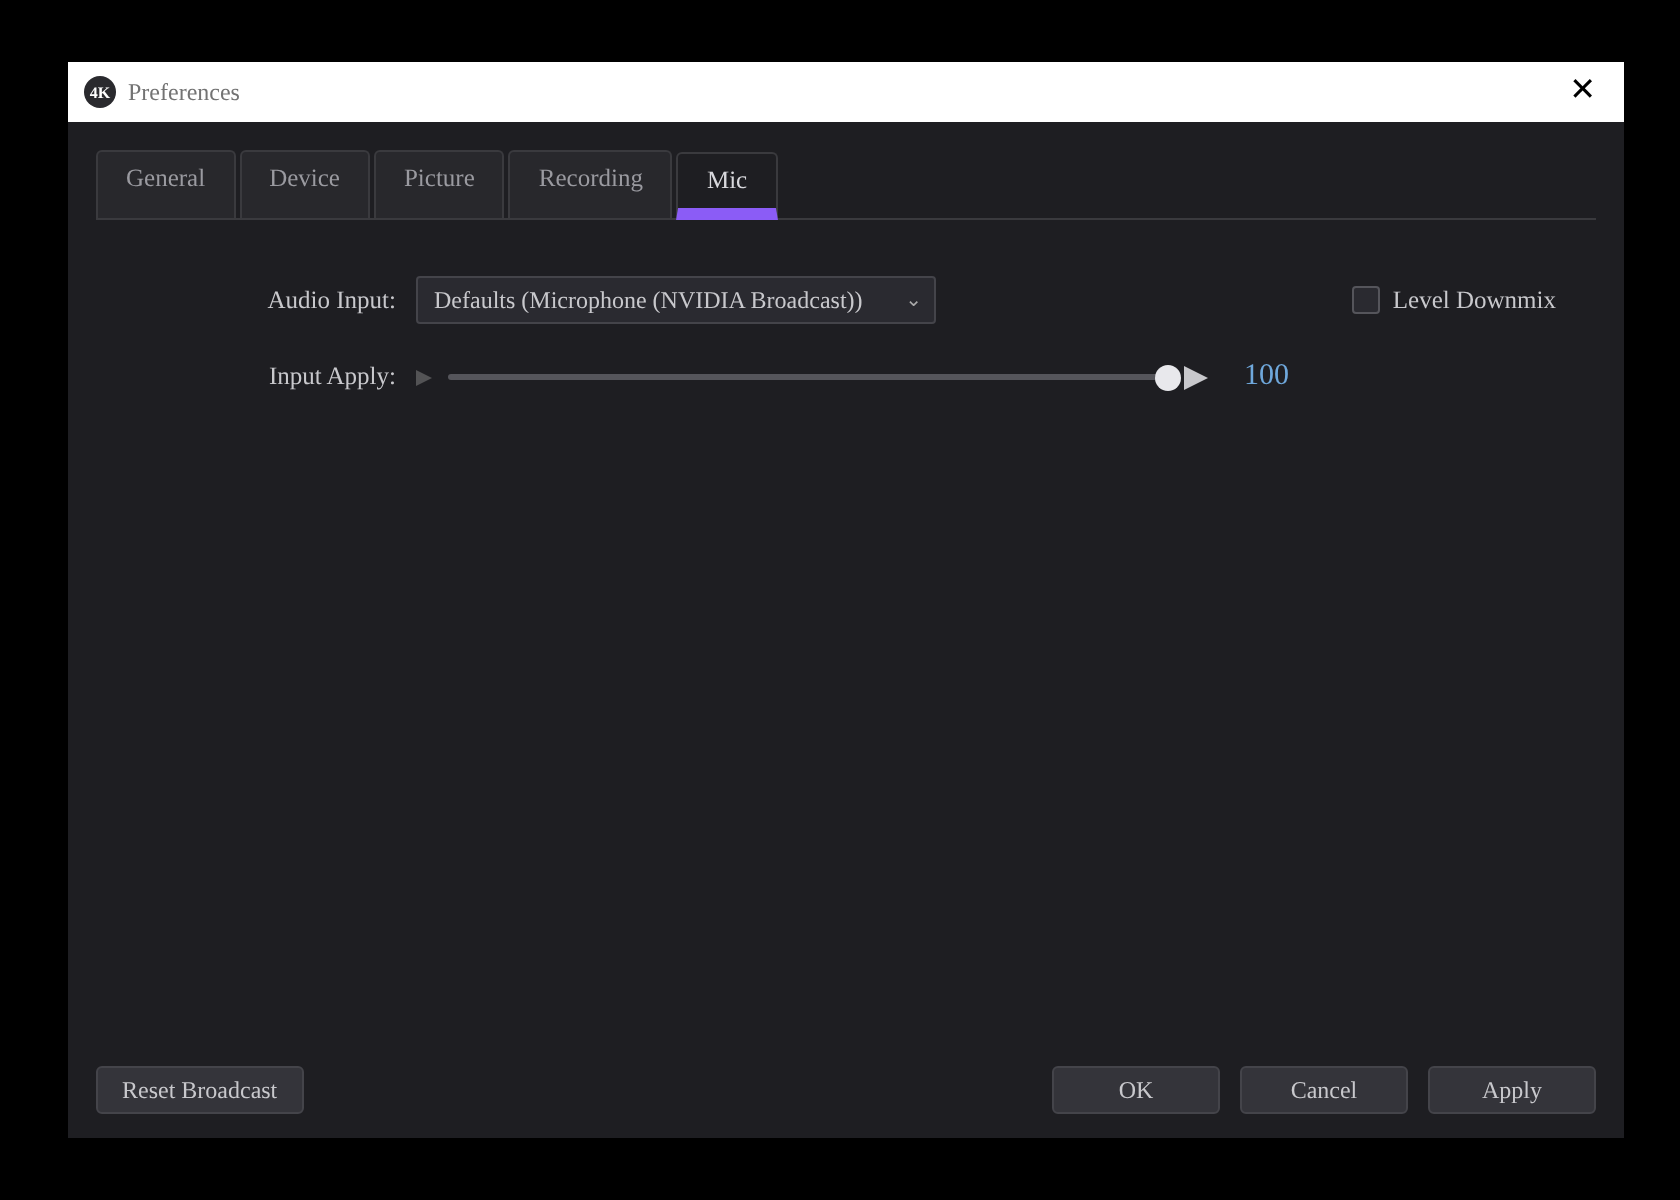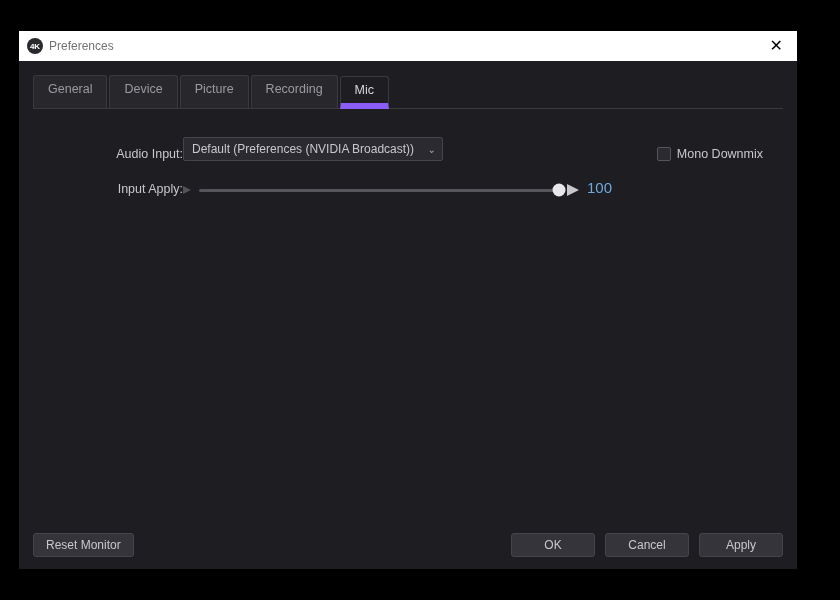--- a/index.html
+++ b/index.html
@@ -1,25 +1,26 @@
 <!DOCTYPE html>
 <html><head>
 <meta charset="utf-8">
 <style>
   * { box-sizing: border-box; margin: 0; padding: 0; }
   html, body { width: 840px; height: 600px; background: #000; font-family: "Segoe UI", Arial, sans-serif; }
   .window {
     position: absolute;
-    left: 18px; top: 30px;
+    left: 33px; top: 30px;
     width: 780px; height: 540px;
     background: #1e1e22;
     display: flex;
     flex-direction: column;
     border: 1px solid #000;
     box-shadow: 0 4px 20px rgba(0,0,0,0.6);
+    font-family: Liberation Serif, serif;
   }
   .titlebar {
     height: 30px;
     background: #fff;
     display: flex;
     align-items: center;
     padding: 0 8px;
     gap: 6px;
   }
   .titlebar-icon {
@@ -65,22 +66,23 @@
     border-bottom: 6px solid #8b5cf6;
   }
   .panel {
     flex: 1;
     padding: 28px 20px 10px 20px;
     color: #c8c8cc;
     font-size: 12.5px;
   }
   .row {
     display: flex;
-    align-items: flex-end;
+    align-items: center;
     margin-bottom: 18px;
+    gap: 10px;
   }
   .row-label {
     width: 130px;
     text-align: right;
     color: #c8c8cc;
   }
   .select {
     width: 260px;
     height: 24px;
     background: #2a2a30;
@@ -209,26 +211,26 @@
       <div class="tab">Picture</div>
       <div class="tab">Recording</div>
       <div class="tab active">Mic</div>
     </div>
 
     <div class="panel">
 
       <div class="row">
         <div class="row-label">Audio Input:</div>
         <div class="select">
-          <span>Default (Preferences (NVIDIA Broadcast))</span>
+          <span>Defaults (Microphone (NVIDIA Broadcast))</span>
           <span class="chev">⌄</span>
         </div>
         <div class="spacer-right checkbox-group">
           <div class="checkbox"></div>
-          <span>Mono Downmix</span>
+          <span>Level Downmix</span>
         </div>
       </div>
 
       <div class="row">
         <div class="row-label">Input Apply:</div>
         <div class="slider-wrap">
           <div class="vol-icon-small"></div>
           <div class="slider-track">
             <div class="slider-thumb" style="left:100%"></div>
           </div>
@@ -236,20 +238,20 @@
         </div>
         <div class="gain-value">100</div>
       </div>
 
 
     </div>
 
   </div>
 
   <div class="footer">
-    <div class="btn">Reset Monitor</div>
+    <div class="btn">Reset Broadcast</div>
     <div class="footer-spacer"></div>
     <div class="btn">OK</div>
     <div class="btn">Cancel</div>
     <div class="btn">Apply</div>
   </div>
 
 </div>
 
 </body></html>

